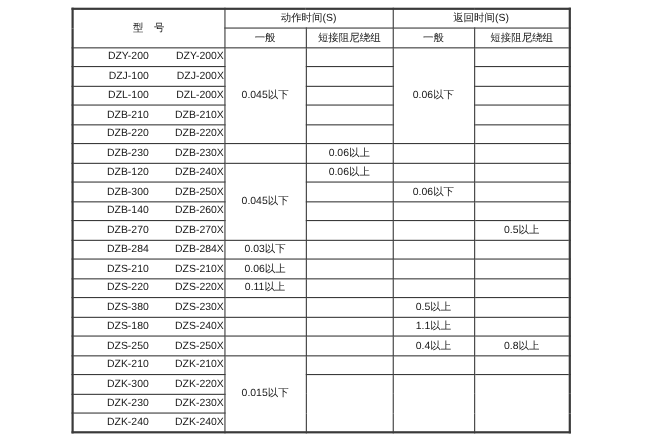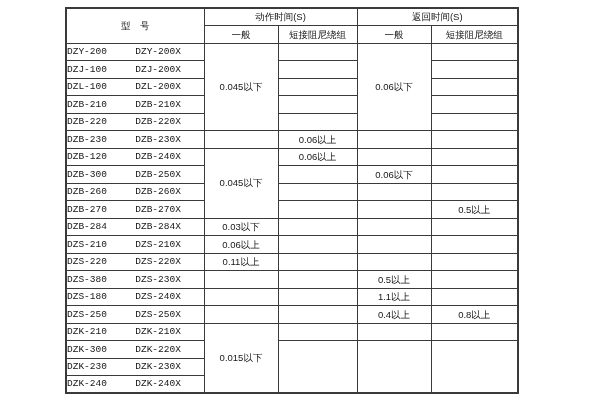--- a/index.html
+++ b/index.html
@@ -23,21 +23,21 @@
     color:#161616;
     text-align:center;
     vertical-align:middle;
     padding:0;
     line-height:1;
     white-space:nowrap;
     overflow:hidden;
   }
   table.spec tr { height:17.5px; }
   .model-wrap { display:flex; width:100%; }
-  .model-wrap span { flex:1; text-align:left;font-family:Liberation Mono, monospace; }
+  .model-wrap span { flex:1; text-align:right; }
 </style>
 </head>
 <body>
 
 <div class="table-wrap">
   <table class="spec">
     <colgroup>
       <col style="width:138px">
       <col style="width:74px">
       <col style="width:79px">
@@ -141,21 +141,21 @@
               <span>DZB-250X</span>
             </div>
           </td>
           <td></td>
           <td>0.06以下</td>
           <td></td>
         </tr>
         <tr>
           <td>
             <div class="model-wrap">
-              <span>DZB-260</span>
+              <span>DZB-140</span>
               <span>DZB-260X</span>
             </div>
           </td>
           <td></td>
           <td></td>
           <td></td>
         </tr>
         <tr>
           <td>
             <div class="model-wrap">

